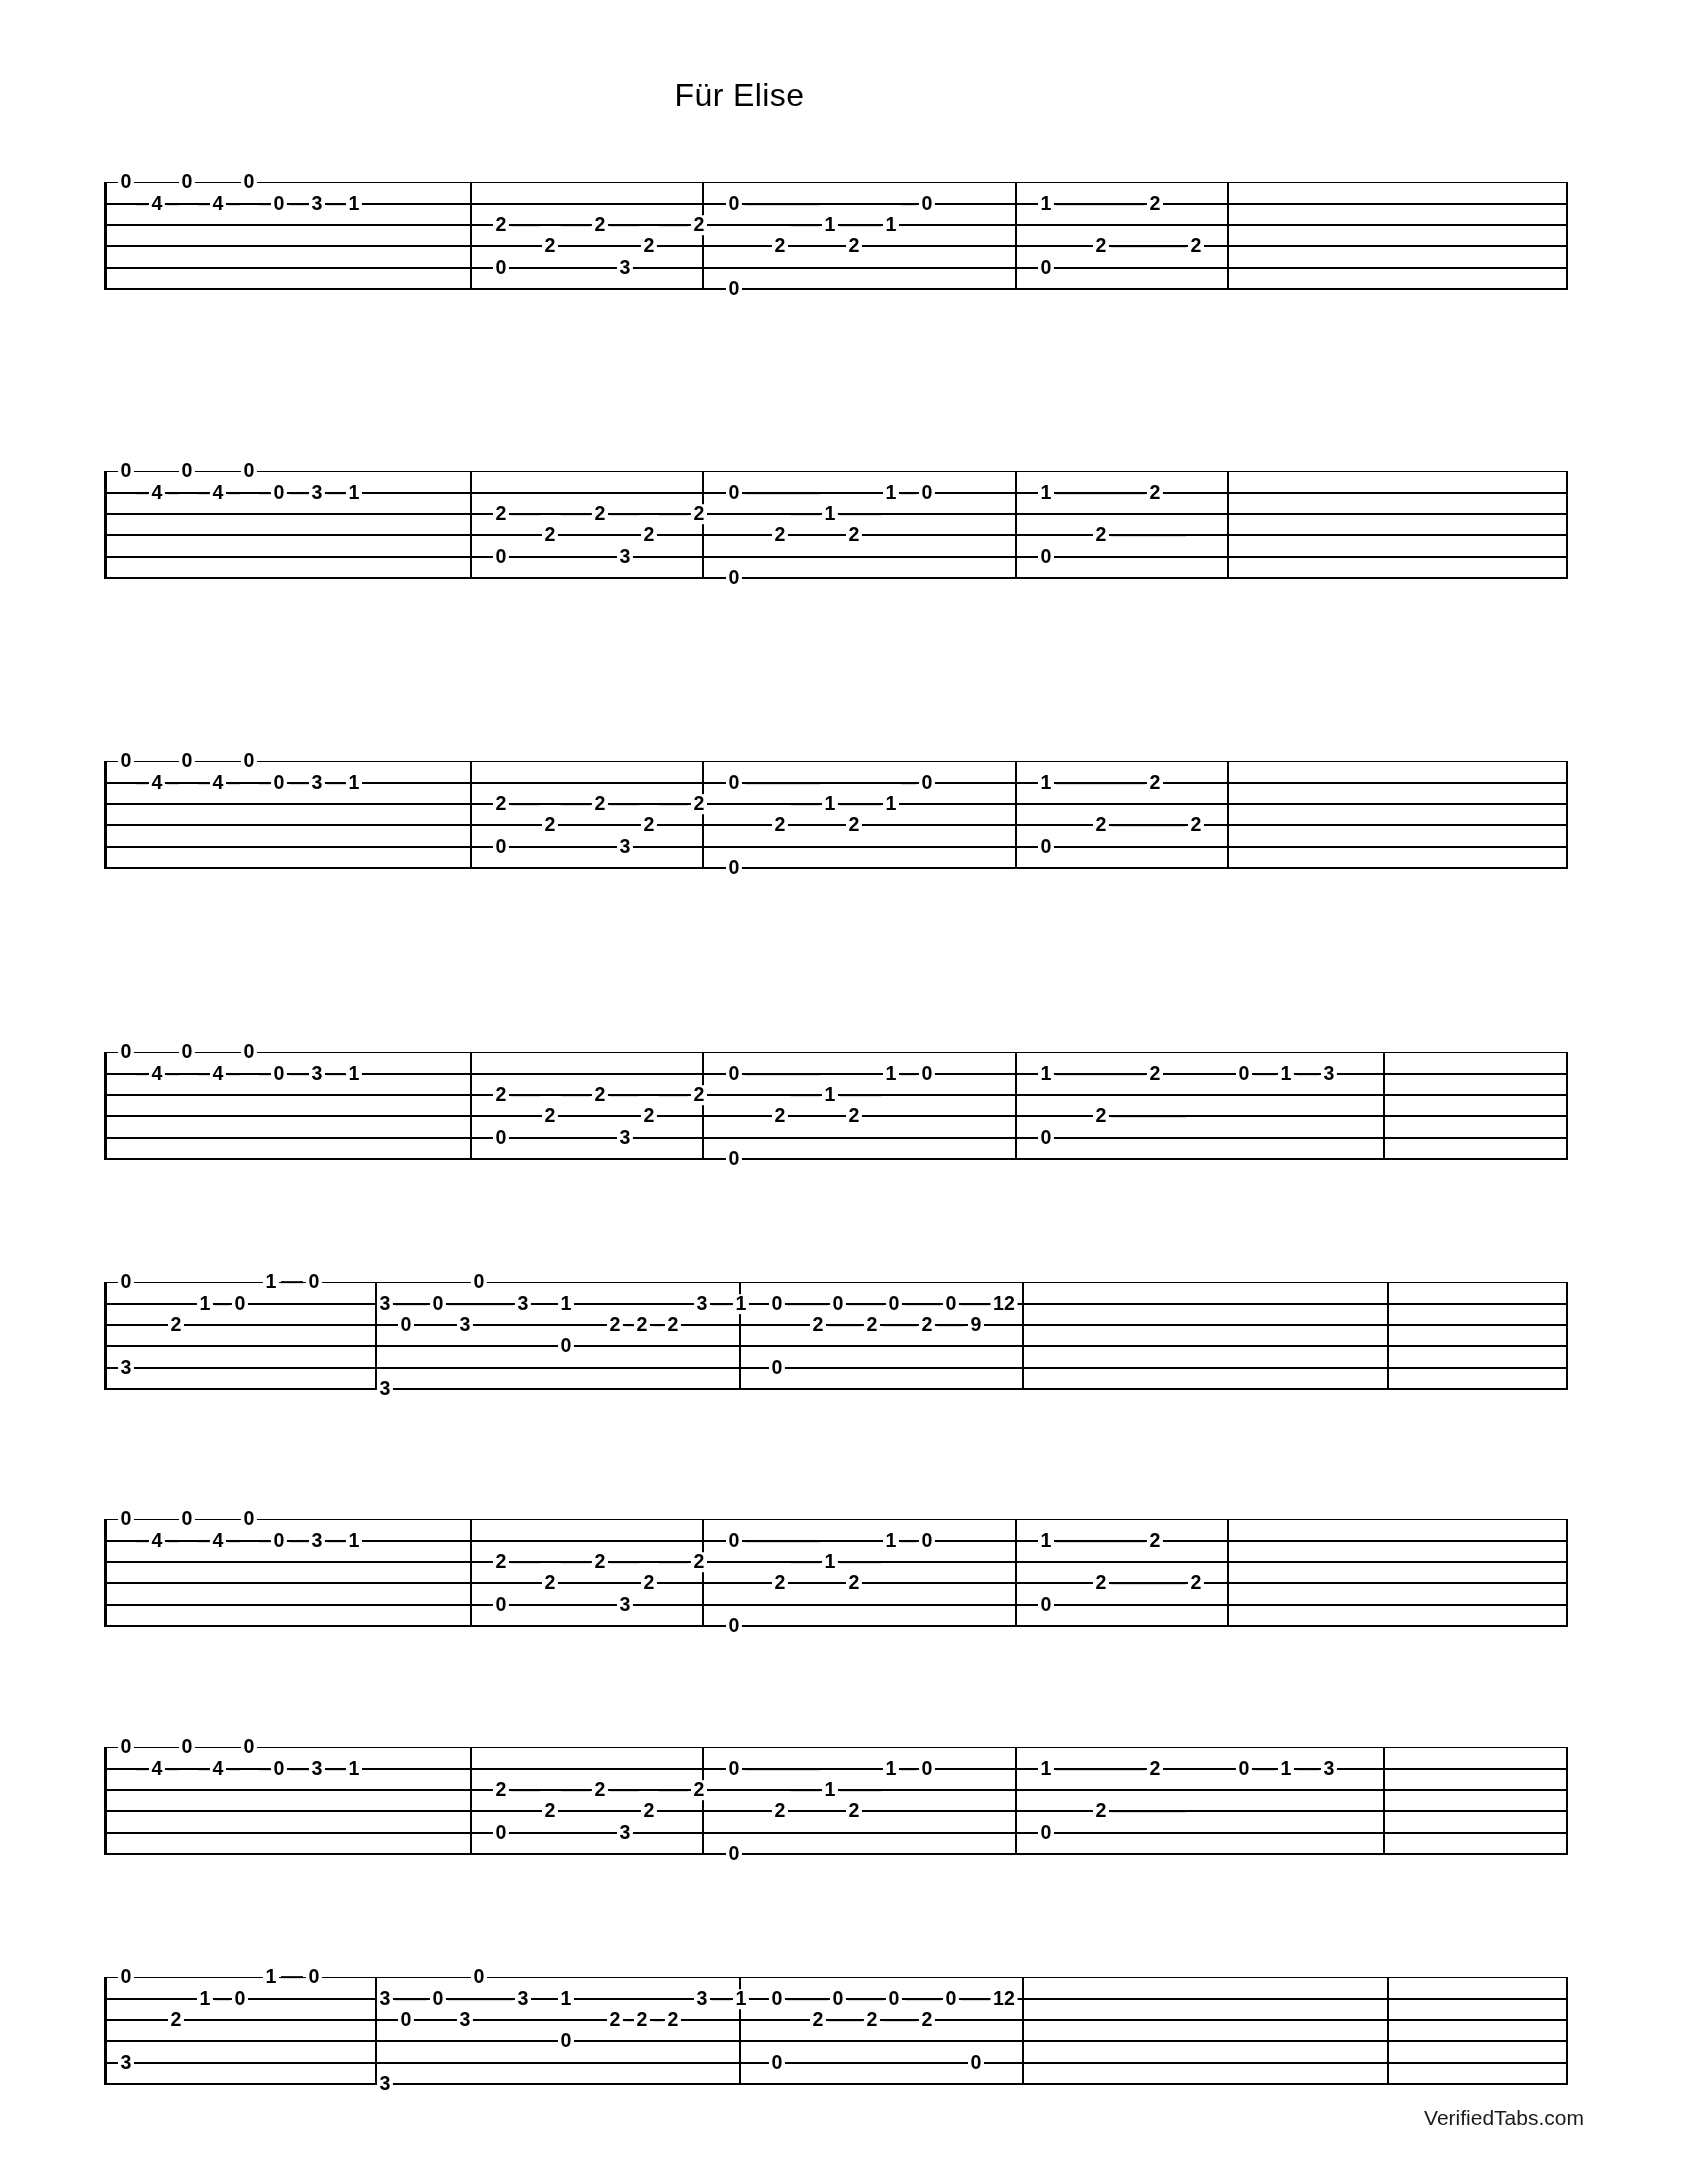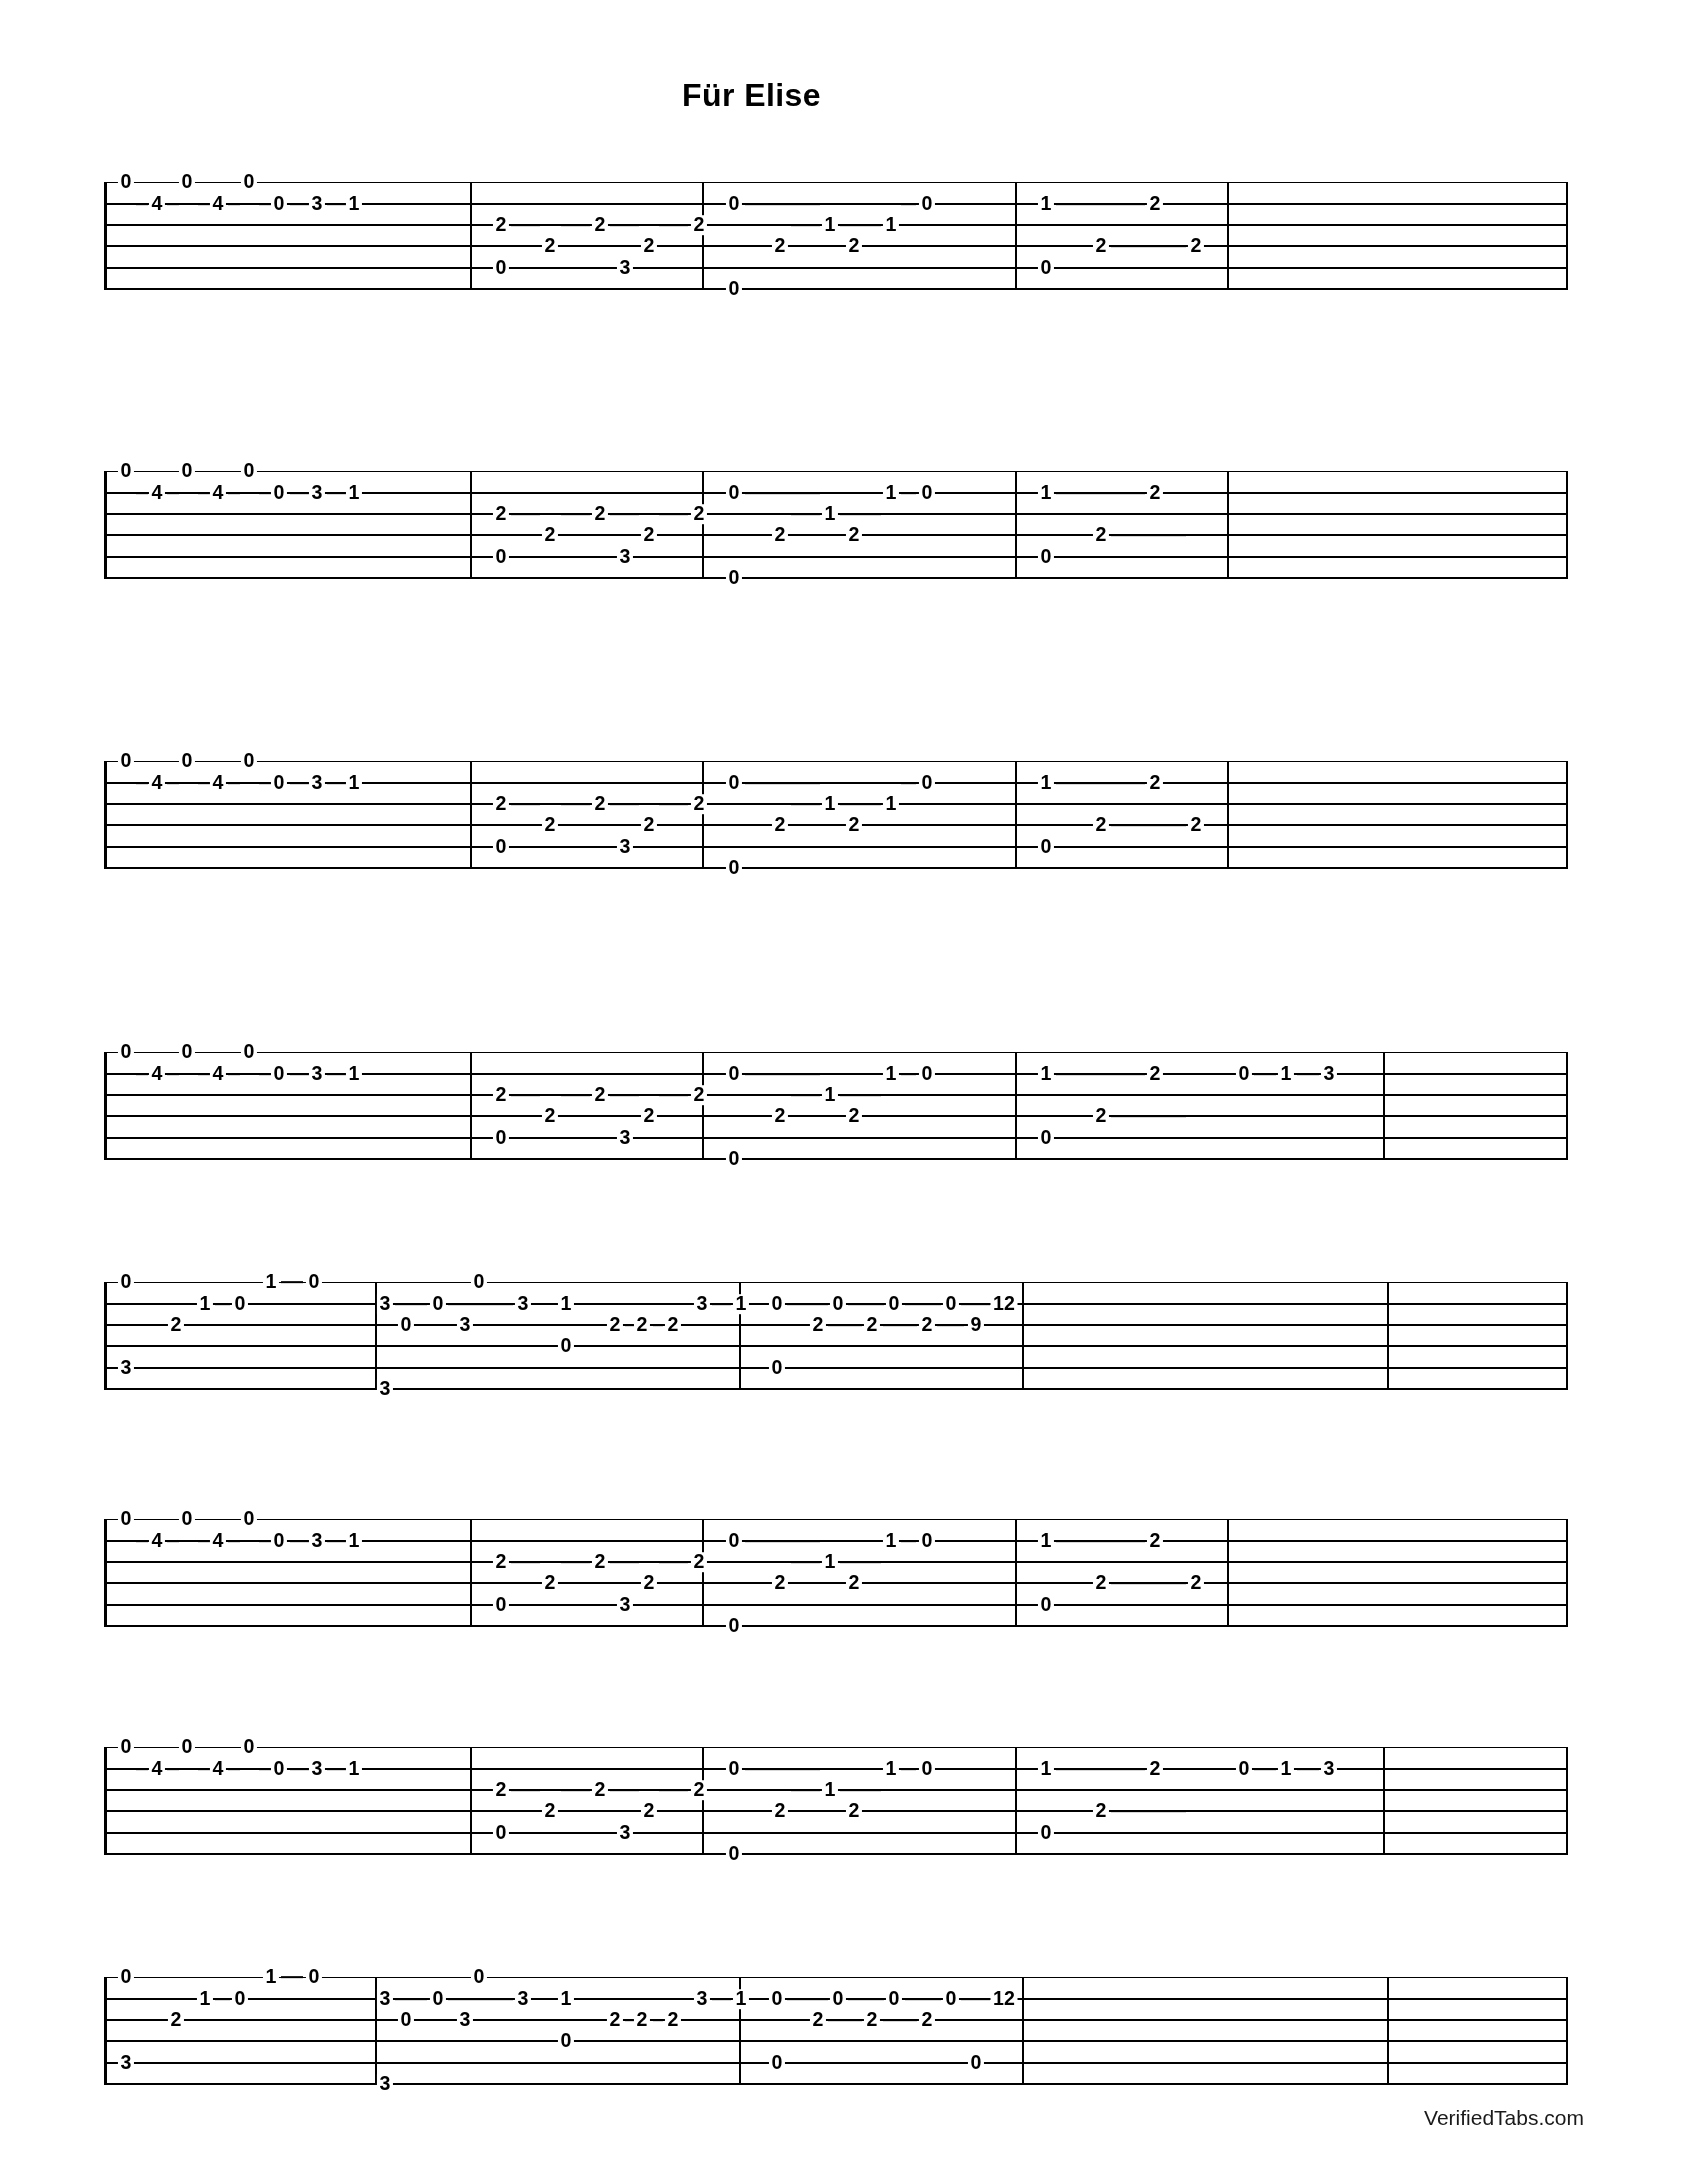--- a/index.html
+++ b/index.html
@@ -16,25 +16,25 @@
   }
   .page {
     position: relative;
     width: 1685px;
     height: 2181px;
     background: #ffffff;
   }
   .title {
     position: absolute;
     top: 77px;
-    left: 12px;
+    left: 0;
     width: 1479px;
     text-align: center;
     font-size: 32px;
-    font-weight: bold;
+    font-weight: normal;
     color: #000000;
     letter-spacing: 0.4px;
   }
   .footer {
     position: absolute;
     bottom: 51px;
     right: 101px;
     font-size: 21px;
     color: #1a1a1a;
     font-family: "Liberation Sans", sans-serif;

